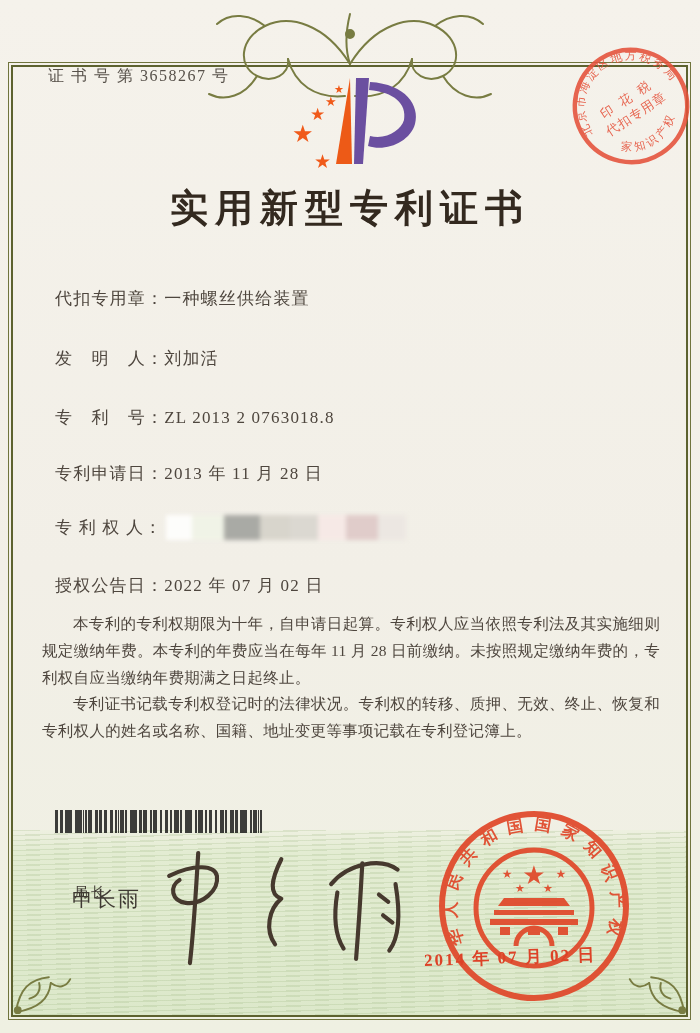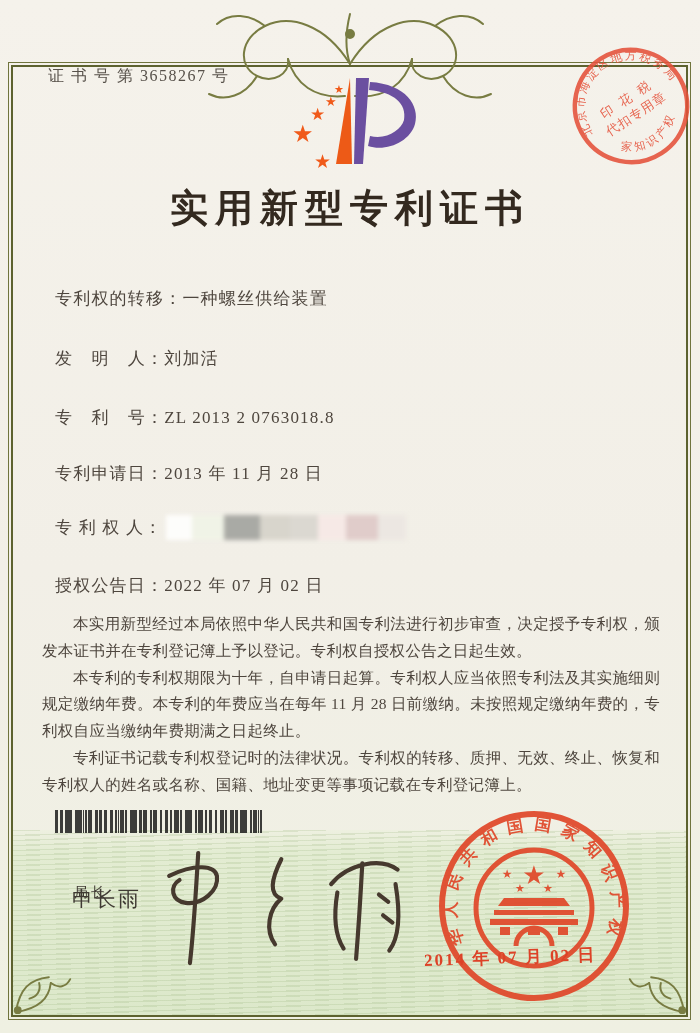--- a/index.html
+++ b/index.html
@@ -131,41 +131,40 @@
       <text x="62" y="17" font-size="11" fill="#f05a1a">★</text>
       <text x="42" y="92" font-size="19" fill="#f05a1a">★</text>
     </g>
     <path d="M78,2 L64,88 L80,88 Z" fill="#ed5a17"></path>
     <path d="M84,2 L97,2 L91,88 L82,88 Z" fill="#6b4fa0"></path>
     <path d="M98,6 C134,8 148,30 143,48 C138,66 114,76 96,70 L98,60 C115,64 129,54 132,44 C135,28 122,16 97,14 Z" fill="#6b4fa0"></path>
   </svg>
 
   <div class="title">实用新型专利证书</div>
 
-  <div class="field f-name">专利权的转移：一种螺丝供给装置</div>
+  <div class="field f-name">代扣专用章：一种螺丝供给装置</div>
   <div class="field f-inventor">发　明　人：刘加活</div>
   <div class="field f-patno">专　利　号：ZL 2013 2 0763018.8</div>
   <div class="field f-filing">专利申请日：2013 年 11 月 28 日</div>
   <div class="field f-patentee">
     <span>专 利 权 人：</span>
     <span class="redact">
       <span style="width:26px;background:#fdfdfb"></span>
       <span style="width:32px;background:#f0f3e7"></span>
       <span style="width:36px;background:#a9aaa5"></span>
       <span style="width:30px;background:#d8d5cc"></span>
       <span style="width:28px;background:#dbd8d1"></span>
       <span style="width:28px;background:#f6e9e6"></span>
       <span style="width:32px;background:#e0ccca"></span>
       <span style="width:28px;background:#ece7e2"></span>
     </span>
   </div>
   <div class="field f-grant">授权公告日：2022 年 07 月 02 日</div>
 
   <div class="body-text">
-    <p>本实用新型经过本局依照中华人民共和国专利法进行初步审查，决定授予专利权，颁发本证书并在专利登记簿上予以登记。专利权自授权公告之日起生效。</p>
     <p>本专利的专利权期限为十年，自申请日起算。专利权人应当依照专利法及其实施细则规定缴纳年费。本专利的年费应当在每年 11 月 28 日前缴纳。未按照规定缴纳年费的，专利权自应当缴纳年费期满之日起终止。</p>
     <p>专利证书记载专利权登记时的法律状况。专利权的转移、质押、无效、终止、恢复和专利权人的姓名或名称、国籍、地址变更等事项记载在专利登记簿上。</p>
   </div>
 
   <div class="barcode"></div>
 
   <div class="sig-title">局长</div>
   <div class="sig-name">申长雨</div>
   <svg class="sig-svg" viewBox="0 0 260 120">
     <g stroke="#46392e" stroke-width="4" fill="none" stroke-linecap="round" stroke-linejoin="round">

